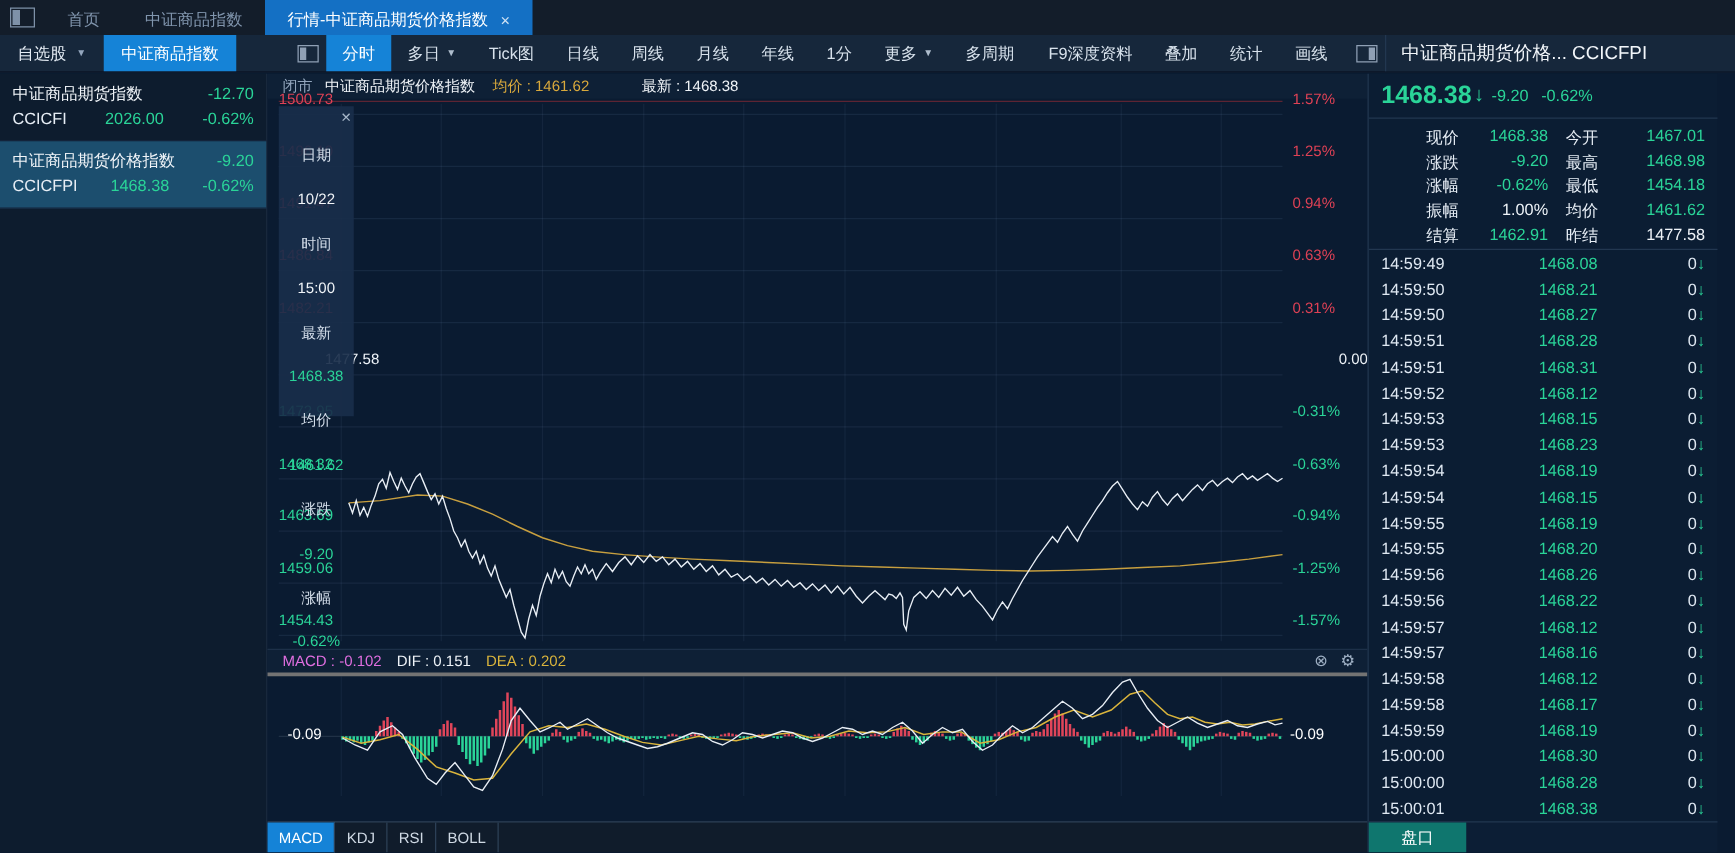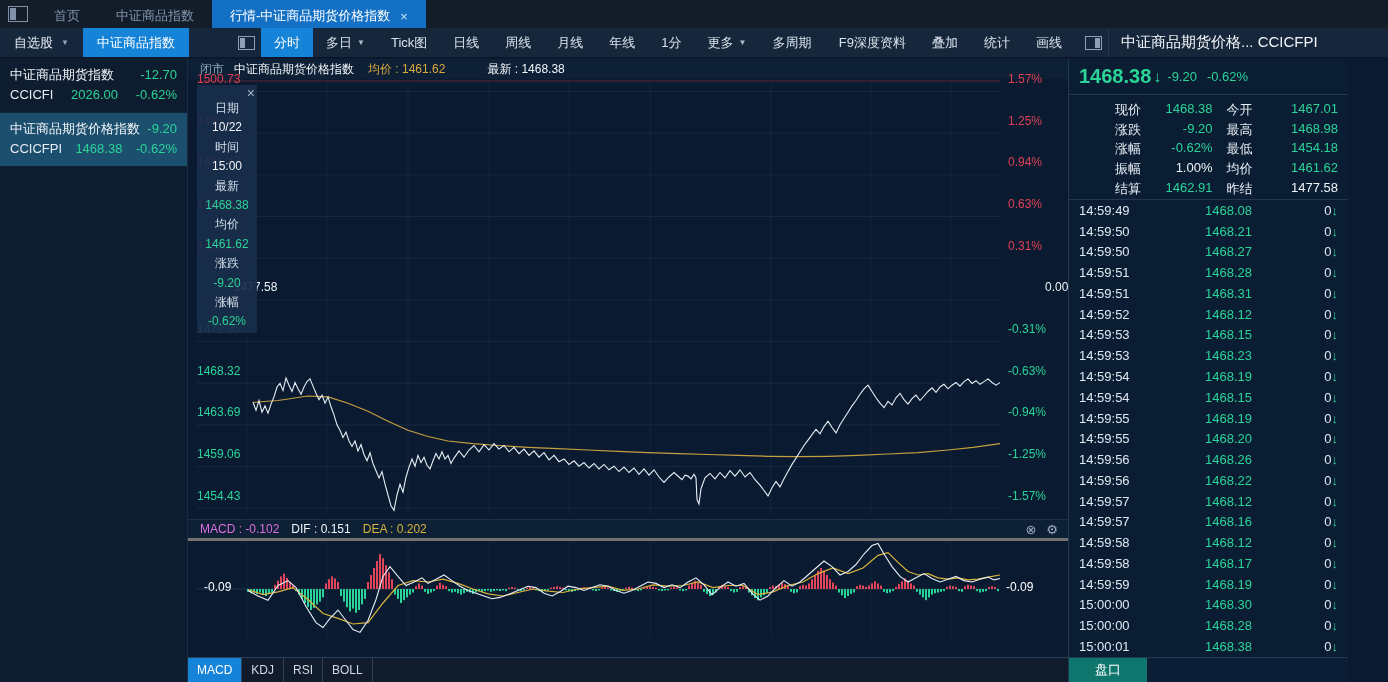--- a/index.html
+++ b/index.html
@@ -30,21 +30,21 @@
   .panel-icon.right::after { content:""; position:absolute; right:1px; top:1px; bottom:1px; width:5px; background:#8fa0b5; }
   .tb-item { display:flex; align-items:center; padding:0 13px; color:#d8e2ec; cursor:pointer; }
   .tb-item.active { background:#1583d7; color:#fff; }
   .tb-item .caret { font-size:8px; margin-left:5px; color:#aebdcd; }
   .tb-spacer { flex:1; }
   .rp-title { width:280px; display:flex; align-items:center; padding-left:12px; color:#f2f6fa;
               font-size:15px; border-left:1px solid #223750; background:#16273b; }
 
   
   .content { position:absolute; left:0; top:59px; width:1388px; height:623px; display:flex; }
-  .sidebar { width:188px; background:#0d1c2e; border-right:1px solid #1c2c42; position:relative; }
+  .sidebar { width:214px; background:#0d1c2e; border-right:1px solid #1c2c42; position:relative; }
   .center  { width:880px; position:relative; background:#0a1b31; }
   .rightpanel { width:280px; position:relative; background:#0b1d33; border-left:1px solid #223750; }
 
   
   .squote { padding:6px 10px 7px 10px; border-bottom:1px solid #13233a; cursor:pointer; }
   .squote.selected { background:#1c4e6e; }
   .sq-row { display:flex; justify-content:space-between; line-height:20px; }
   .sq-name { color:#f0f4f8; }
   .sq-code { color:#e6edf5; }
   .green { color:#2ad498; }
@@ -60,21 +60,21 @@
 
   svg.layer { position:absolute; left:0; display:block; }
 
   .axis-label { position:absolute; font-size:12px; line-height:14px; pointer-events:none; }
   .axis-label.white { color:#eef3f8;margin-left:37px; }
 
   
   .tooltip { position:absolute; left:9px; top:26px; width:60px; height:248px;
              background:rgba(25,46,74,0.92); z-index:5; text-align:center; font-size:12px; padding-top:14px; }
   .tooltip .tclose { position:absolute; right:2px; top:0px; color:#a7b7c9; font-size:14px; cursor:pointer; }
-  .tooltip .trow { line-height:19.4px; }
+  .tooltip .trow { line-height:19.4px;margin-top:16px; }
   .tooltip .lbl { color:#d5dfeb; }
   .tooltip .val { color:#f0f4f8; }
   .tooltip .green { color:#2ad498; }
 
   
   .macd-header { position:absolute; left:0; top:460px; width:880px; height:22px; background:#0e2036;
                  border-top:1px solid #1d3049; border-bottom:3px solid #737373;
                  display:flex; align-items:center; font-size:12px; }
   .mh-macd { color:#e06ee0; margin:0 12px; }
   .mh-dif { color:#eef3f8; margin-right:12px; }

